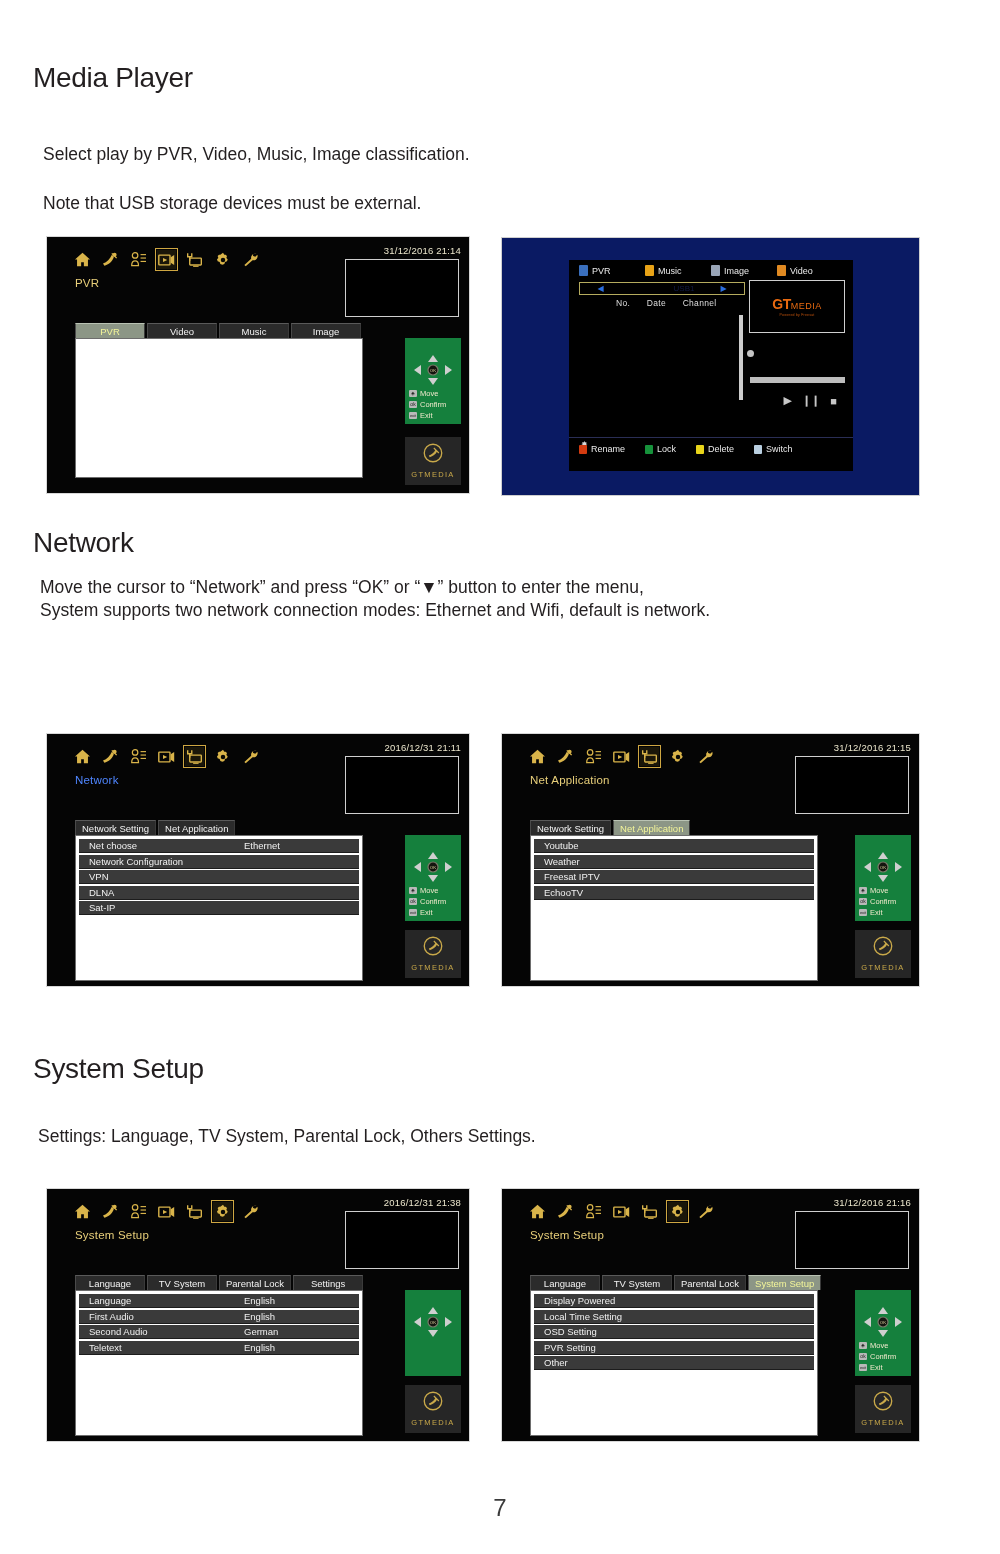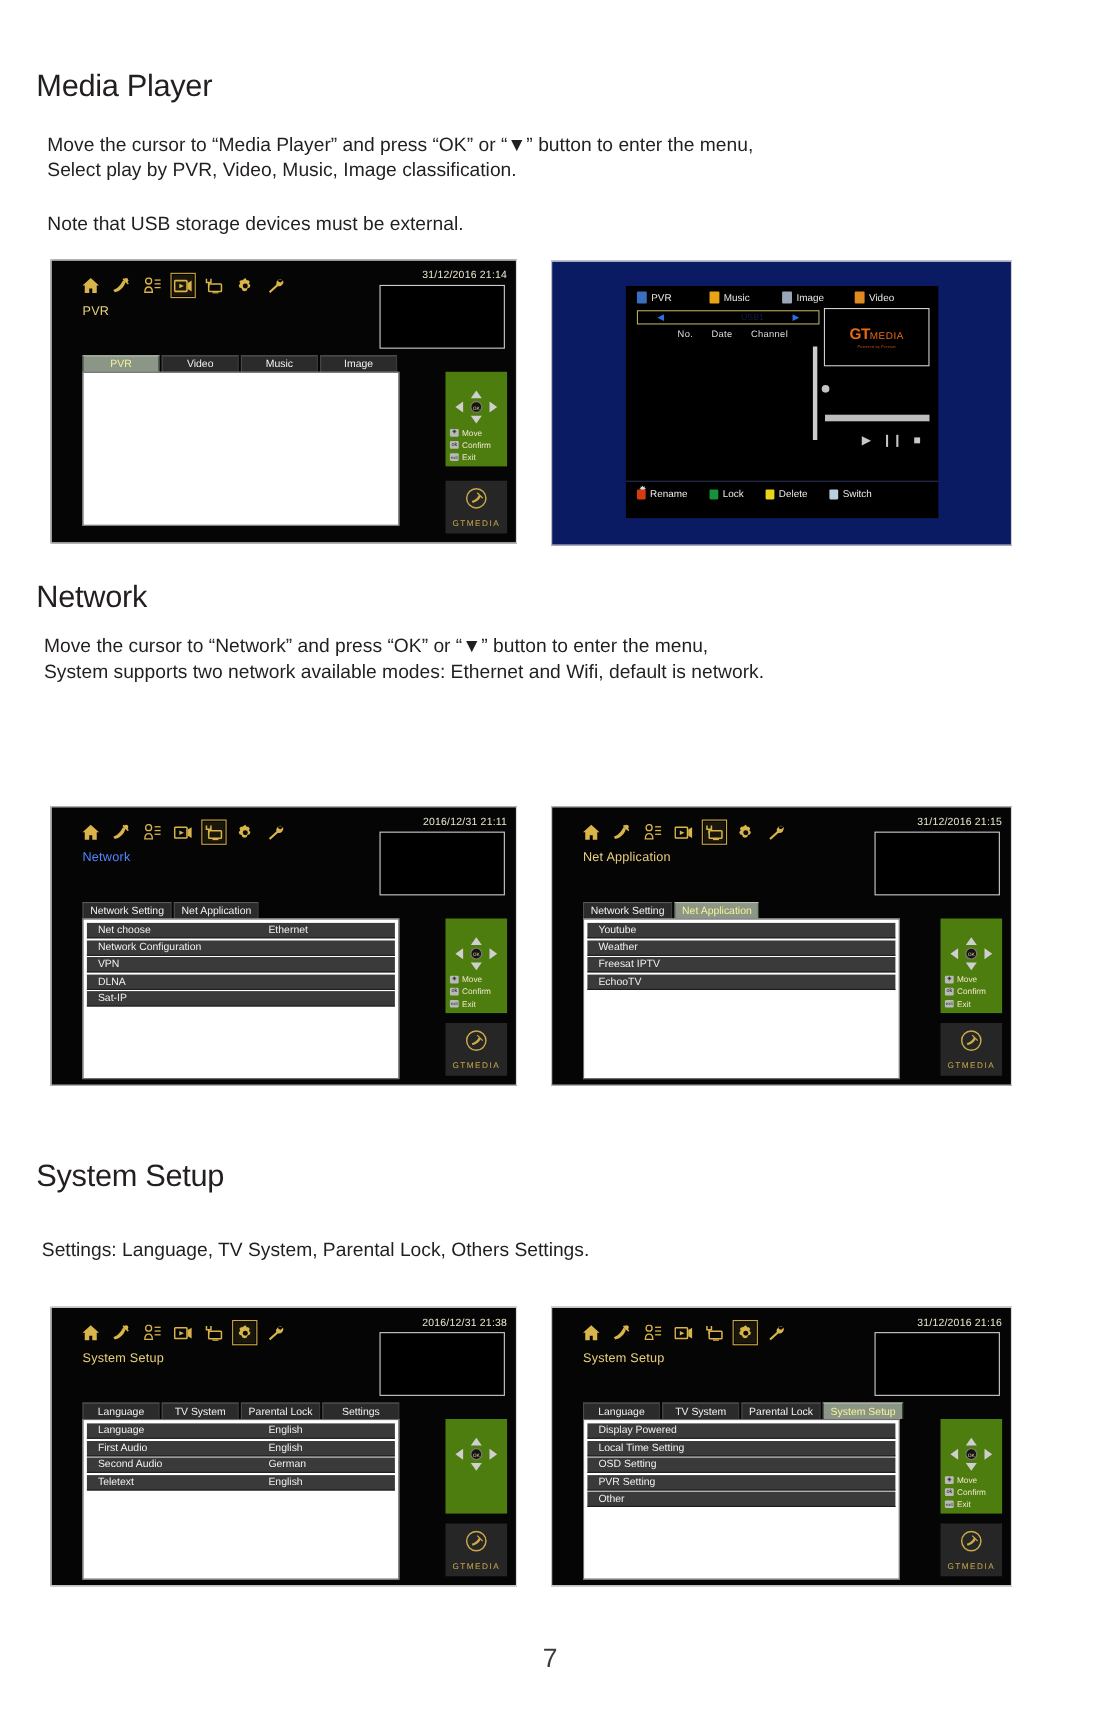--- a/index.html
+++ b/index.html
@@ -126,21 +126,21 @@
   .lrow .lval {
     position: absolute;
     left: 165px;
     color: #f0f0f0;
   }
 
   .navpanel {
     position: absolute;
     right: 8px; top: 101px;
     width: 56px; height: 86px;
-    background: #4d7c0f;
+    background: #15803d;
   }
   .dpad {
     position: absolute;
     left: 50%; top: 16px;
     transform: translateX(-50%);
     width: 40px; height: 32px;
   }
   .dpad svg { display: block; }
   .hints {
     position: absolute;
@@ -302,21 +302,21 @@
   }
 </style>
 </head>
 <body>
 
 <div class="page">
 
   <h2 class="section-heading" style="position:absolute;left:33px;top:62px;">Media Player</h2>
 
   <p class="body-text" style="position:absolute;left:43px;top:120px;width:920px;">
-    <span>Move the cursor to “Media Player” and press “OK” or “▼” button to enter the menu,</span><br>
+    <br>
     <span>Select play by PVR, Video, Music, Image classification.</span>
   </p>
 
   <p class="body-text" style="position:absolute;left:43px;top:192px;width:920px;">Note that USB storage devices must be external.</p>
 
   <div class="stb" id="scr-pvr" style="left:46px;top:236px;width:424px;height:258px;">
     <div class="stb-inner">
       <div class="iconbar">
           <div class="ic">
             <svg width="17" height="15" viewBox="0 0 24 22">
@@ -485,21 +485,21 @@
         </div>
       </div>
 
     </div>
   </div>
 
   <h2 class="section-heading" style="position:absolute;left:33px;top:527px;">Network</h2>
 
   <p class="body-text" style="position:absolute;left:40px;top:576px;width:930px;">
     <span>Move the cursor to “Network” and press “OK” or “▼” button to enter the menu,</span><br>
-    <span>System supports two network available modes: Ethernet and Wifi, default is network.</span>
+    <span>System supports two network connection modes: Ethernet and Wifi, default is network.</span>
   </p>
 
 
   <div class="stb" id="scr-network" style="left:46px;top:733px;width:424px;height:254px;">
     <div class="stb-inner">
       <div class="iconbar">
           <div class="ic">
             <svg width="17" height="15" viewBox="0 0 24 22">
               <path fill="#d9b44a" d="M12 1 1 11h3v10h6v-6h4v6h6V11h3z"></path>
             </svg>

